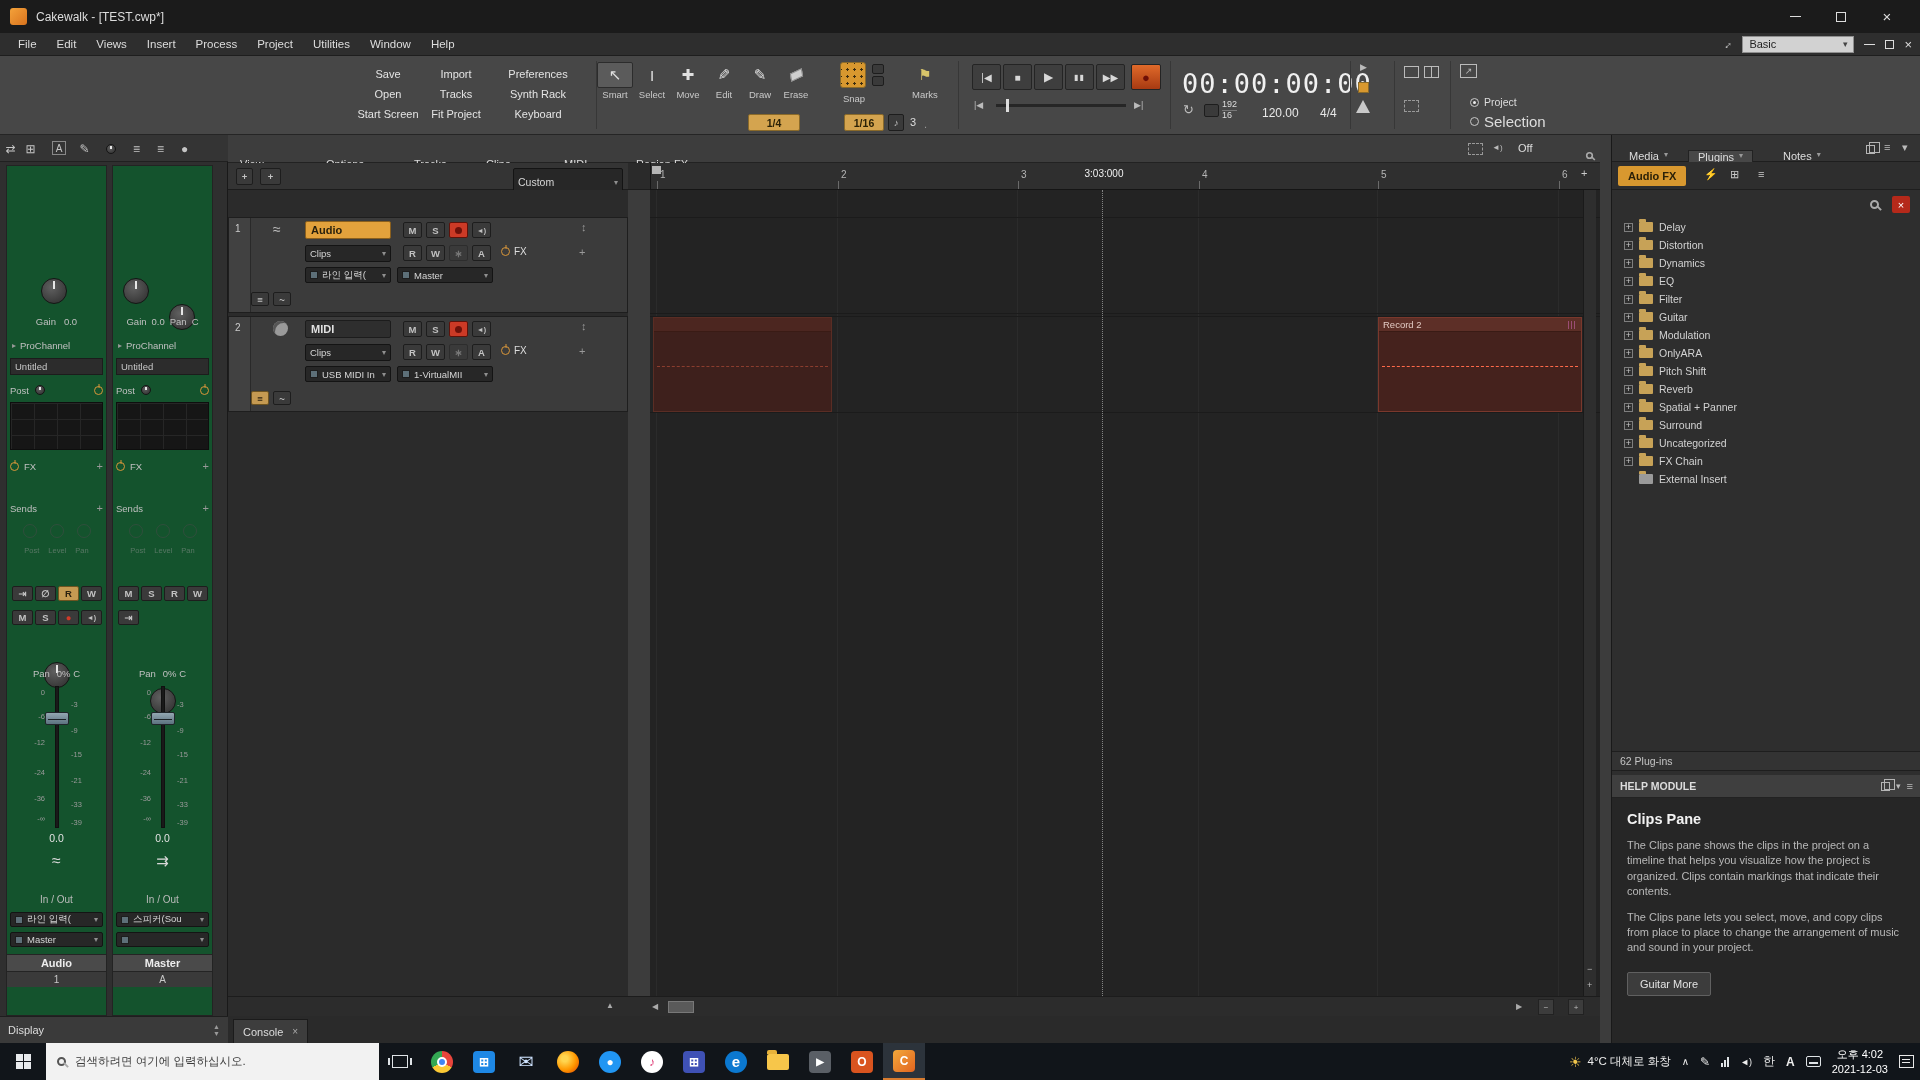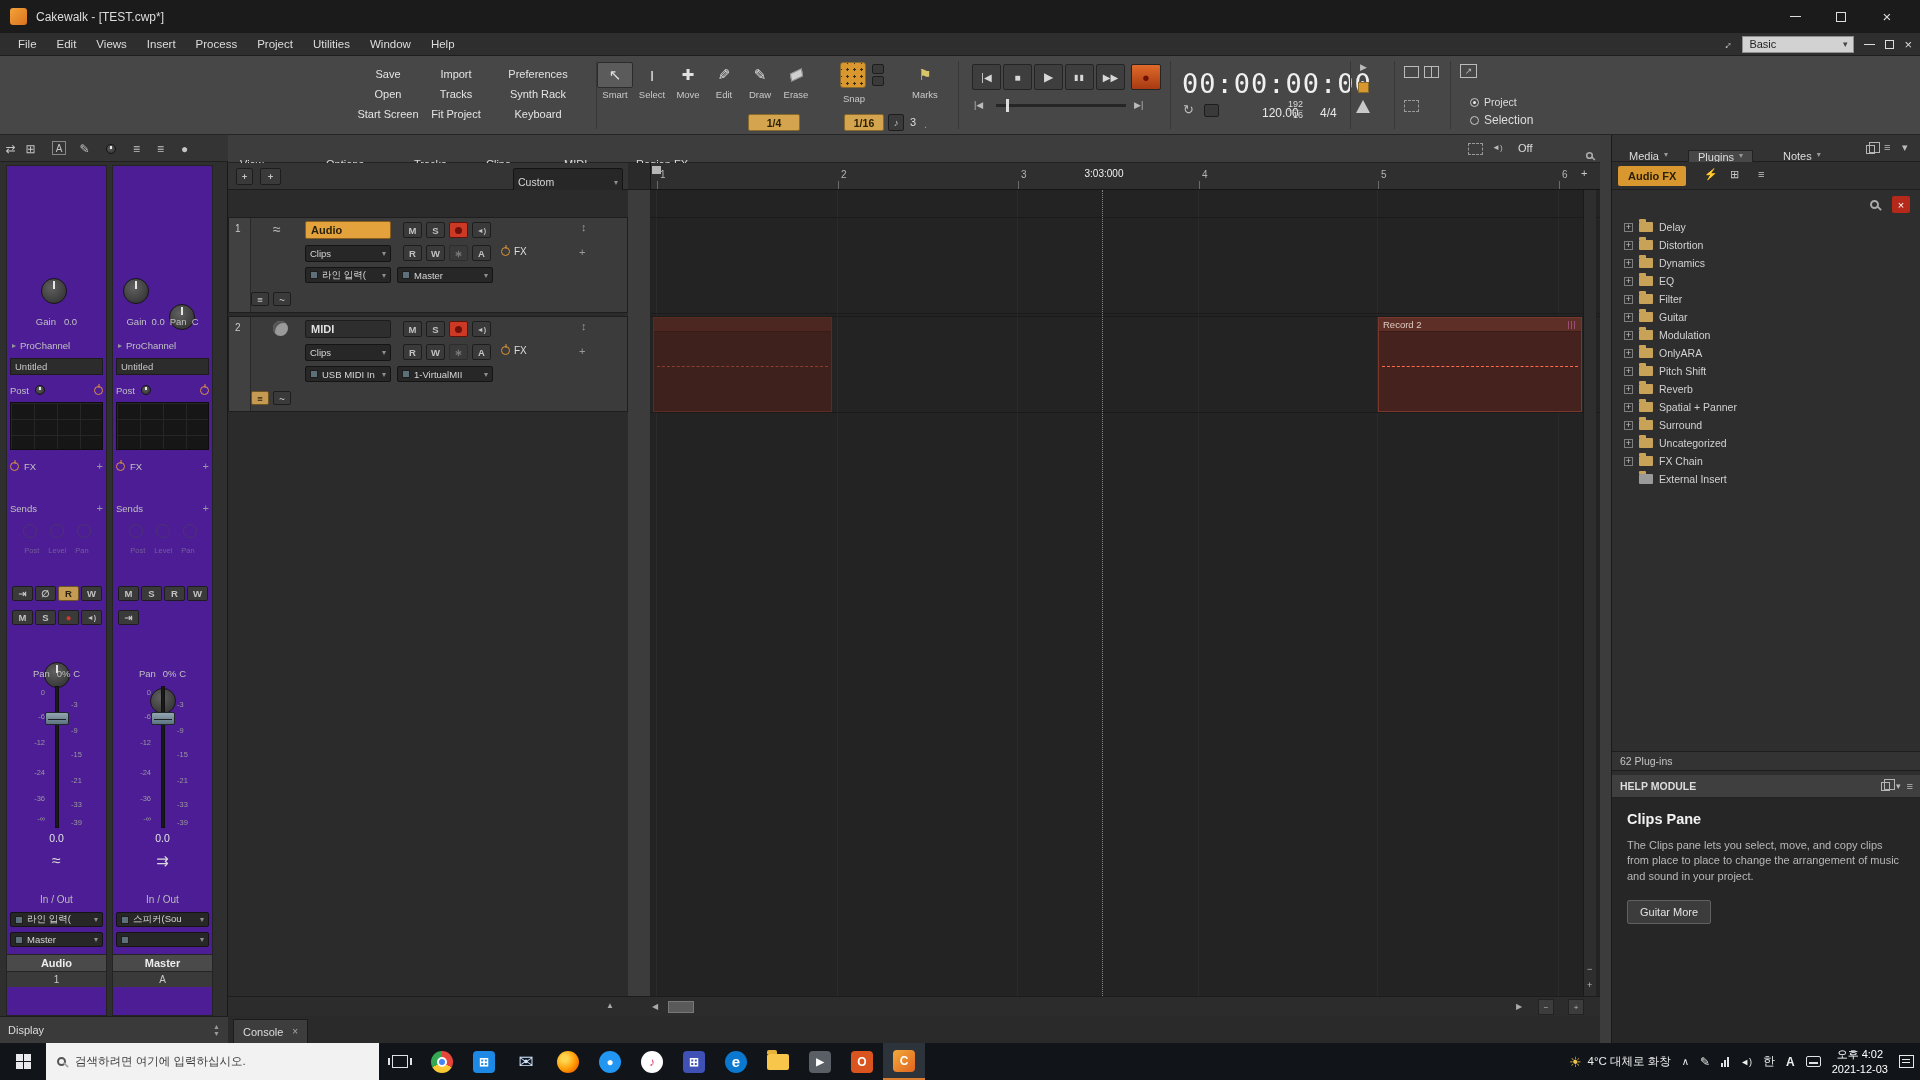--- a/index.html
+++ b/index.html
@@ -48,21 +48,21 @@
 .dicon{flex:0 0 auto;width:8px;height:8px;background:#5d6f78;border:1px solid #1d1d1d}
 .knob{width:26px;height:26px;border-radius:50%;background:radial-gradient(circle at 40% 35%,#606060,#2b2b2b);border:1px solid #151515;position:relative}
 .knob::after{content:"";position:absolute;left:50%;top:2px;width:2px;height:8px;background:#e6e6e6;transform: translateX(-50%)}
 .knob.small{width:10px;height:10px}.knob.small::after{height:3px;top:1px}
 .dimknob{width:14px;height:14px;border-radius:50%;border:1px solid #4a4a4a;opacity:.5}
 .mag{width:9px;height:9px;border:2px solid #aaa;border-radius:50%;position:relative;display:inline-block}
 .mag::after{content:"";position:absolute;width:6px;height:2px;background:#aaa;transform:rotate(45deg);right:-5px;bottom:-2px}
 
 .consolepanel{left:0;top:135px;width:228px;height:908px;background:#2f2f2f;border-right:1px solid #191919}
 .cicon{position:absolute;top:5px;width:17px;height:17px;display:flex;align-items:center;justify-content:center;color:#c5c5c5;font-size:12px}
-.strip{position:absolute;top:30px;width:101px;height:851px;background:#4c1d95;border:1px solid #232323}
+.strip{position:absolute;top:30px;width:101px;height:851px;background:#14532d;border:1px solid #232323}
 .slabel{font-size:9.5px;color:#c0c0c0}
 .stiny{font-size:7.5px;color:#9a9a9a}
 .eqbox{background:#161616;border:1px solid #0e0e0e;background-image:linear-gradient(#262626 1px,transparent 1px),linear-gradient(90deg,#262626 1px,transparent 1px);background-size:23px 16px}
 .fadertrack{position:absolute;left:48px;top:0;bottom:0;width:4px;background:#191919;border:1px solid #101010}
 .faderthumb{position:absolute;left:38px;width:24px;height:13px;background:linear-gradient(#93a7b1,#5c7280);border:1px solid #20262a;border-radius:2px}
 .faderthumb::after{content:"";position:absolute;left:2px;right:2px;top:6px;height:1px;background:#1c2225}
 .nameplate{background:#4a4a4a;border-top:1px solid #242424;border-bottom:1px solid #242424;display:flex;align-items:center;justify-content:center;font-weight:bold;font-size:11px;color:#ededed}
 .numrow{background:#3a3a3a;display:flex;align-items:center;justify-content:center;font-size:10px;color:#c8c8c8}
 .displaybar{position:absolute;left:0;bottom:0;width:228px;height:27px;background:#3a3a3a;border-top:1px solid #1e1e1e;display:flex;align-items:center;padding:0 8px;color:#ddd}
 
@@ -257,21 +257,21 @@
       </div>
     <span class="a" style="left:974px;top:44px;font-size:9px;color:#bbb">|◀</span>
     <div class="a" style="left:996px;top:48px;width:130px;height:3px;background:#262626"></div>
     <div class="a" style="left:1006px;top:43px;width:3px;height:13px;background:#ddd"></div>
     <span class="a" style="left:1134px;top:44px;font-size:9px;color:#bbb">▶|</span>
     <div class="vsep" style="left:1170px"></div>
 
     <div class="a timedisp" style="left:1182px;top:12px">00:00:00:00</div>
     <span class="a" style="left:1183px;top:46px;color:#bbb;font-size:13px">↻</span>
     <div class="a sqbtn" style="left:1204px;top:48px;width:15px;height:13px"></div>
-    <div class="a" style="left:1288px;top:44px;text-align:right;line-height:1.1">
+    <div class="a" style="left:1222px;top:44px;text-align:left;line-height:1.1">
       <div style="font-size:9px;color:#ddd">192</div>
       <div style="font-size:9px;color:#ddd;border-top:1px solid #777">16</div>
     </div>
     <span class="a" style="left:1262px;top:50px;font-size:12px;color:#e8e8e8">120.00</span>
     <span class="a" style="left:1320px;top:50px;font-size:12px;color:#e8e8e8">4/4</span>
     <div class="vsep" style="left:1350px"></div>
 
     <span class="a" style="left:1360px;top:6px;color:#bbb;font-size:9px">▶</span>
     <div class="a" style="left:1358px;top:26px;width:11px;height:11px;background:#d8982f;border:1px solid #8a6a2a"></div>
     <div class="a" style="left:1356px;top:44px;width:0;height:0;border-left:7px solid transparent;border-right:7px solid transparent;border-bottom:13px solid #c9c9c9"></div>
@@ -282,21 +282,21 @@
     <div class="a" style="left:1404px;top:44px;width:15px;height:12px;border:1px dashed #999"></div>
     <div class="vsep" style="left:1450px"></div>
 
     <div class="a" style="left:1460px;top:8px;width:17px;height:14px;border:1px solid #bbb;color:#bbb;font-size:9px;display:flex;align-items:center;justify-content:center">↗</div>
     <div class="a fx" style="left:1470px;top:40px;gap:5px">
       <span class="radio sel"></span>
       <span style="font-size:10.5px;color:#ddd">Project</span>
     </div>
     <div class="a fx" style="left:1470px;top:57px;gap:5px">
       <span class="radio"></span>
-      <span style="font-size:12px;color:#ddd">Selection</span>
+      <span style="font-size:15px;color:#ddd">Selection</span>
     </div>
   </div>
 
   <div class="a consolepanel">
     <div class="a" style="left:0;top:0;width:228px;height:27px;background:#343434;border-bottom:1px solid #202020">
       <span class="cicon" style="left:2px">⇄</span>
       <span class="cicon" style="left:22px">⊞</span>
       <span class="cicon" style="left:52px;border:1px solid #888;width:14px;height:14px;top:6px;font-size:10px">A</span>
       <span class="cicon" style="left:76px">✎</span>
       <span class="cicon" style="left:102px">
@@ -860,20 +860,21 @@
 
     <div class="a fx" style="left:0;top:640px;width:309px;height:23px;background:#3f3f3f;border-bottom:1px solid #222;padding:0 8px;gap:6px">
       <span style="font-size:10.5px;font-weight:bold;color:#ddd">HELP MODULE</span>
       <span class="copyic" style="margin-left:auto"></span>
       <span style="color:#bbb;font-size:9px">▾</span>
       <span style="color:#bbb">≡</span>
     </div>
 
     <div class="a" style="left:0;top:663px;width:309px;bottom:0;background:#262626;padding:13px 15px">
       <div style="font-size:14.5px;font-weight:bold;color:#f2f2f2;margin-bottom:11px">Clips Pane</div>
+      <p style="font-size:11px;color:#b8b8b8;line-height:1.4;margin-bottom:10px">The Clips pane shows the clips in the project on a timeline that helps you visualize how the project is organized. Clips contain markings that indicate their contents.</p>
       <p style="font-size:11px;color:#b8b8b8;line-height:1.4">The Clips pane lets you select, move, and copy clips from place to place to change the arrangement of music and sound in your project.</p>
       <div style="margin-top:16px"><span class="helpbtn">Guitar More</span></div>
     </div>
   </div>
 
   <div class="a taskbar">
     <div class="tbbtn" style="width:46px">
         <span class="wlogo">
           <i></i>
           <i></i>

